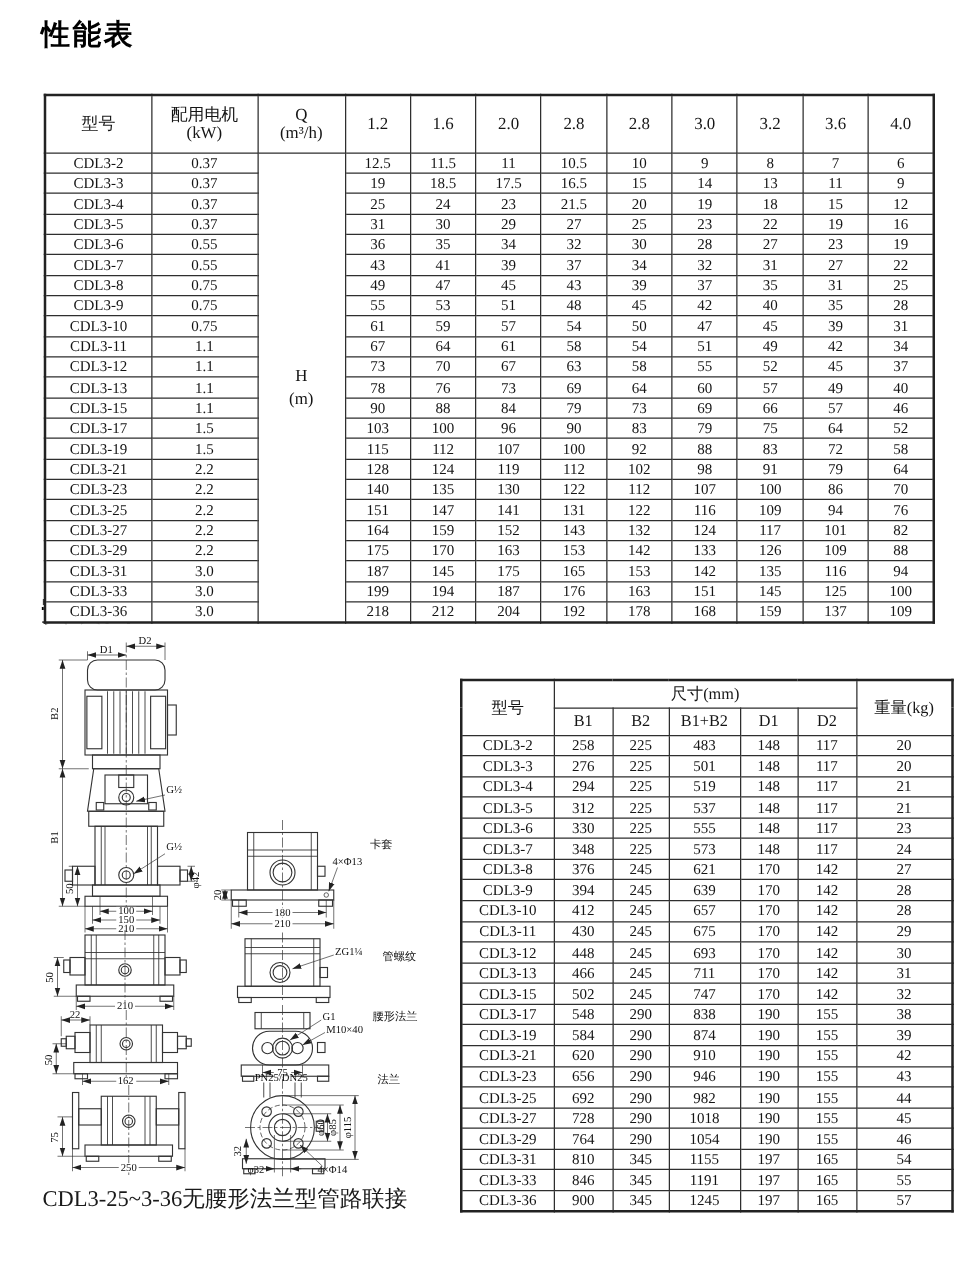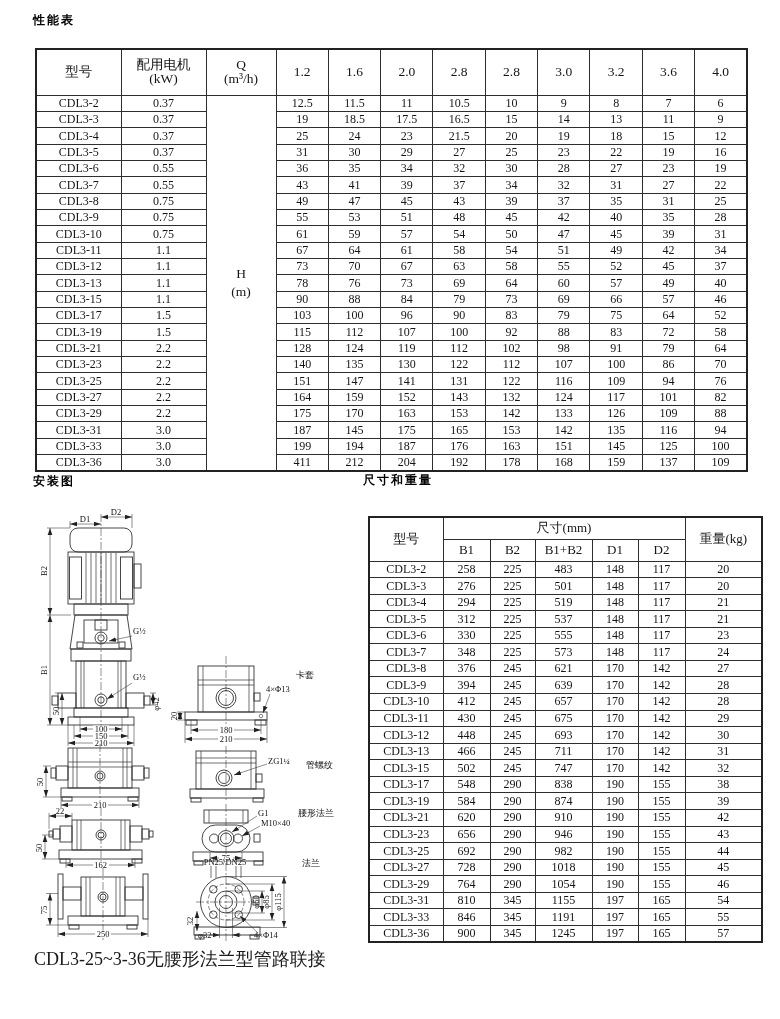--- a/index.html
+++ b/index.html
@@ -3,24 +3,24 @@
 <meta charset="utf-8">
 <style>
   * { margin:0; padding:0; box-sizing:border-box; }
   html,body { background:#fff; }
   body {
     position:relative; width:780px; height:1019px;
     font-family:"Liberation Serif", serif; color:#151515; overflow:hidden;
   }
   .sec-title {
     position:absolute; font-family:"Liberation Sans", sans-serif;
-    font-weight:bold; font-size:12px; color:#000; letter-spacing:2px;
+    font-weight:bold; font-size:23px; color:#000; letter-spacing:2px;
   }
   
-  table { border-collapse:collapse; table-layout:fixed; background:#fff; }
+  table { border-collapse:collapse; table-layout:fixed; background:#fff;margin-top:27px; }
   th, td {
     border:1px solid #2e2e2e; text-align:center; vertical-align:middle;
     padding:0; font-weight:normal; line-height:1.05; overflow:hidden;
     white-space:nowrap;
   }
   .perf-table {
     position:absolute; left:35px; top:48px; width:713px; height:424px;
     border:2px solid #222; font-size:12px;
   }
   .perf-table thead tr { height:46px; font-size:13.5px; }
@@ -369,21 +369,21 @@
         <td>176</td>
         <td>163</td>
         <td>151</td>
         <td>145</td>
         <td>125</td>
         <td>100</td>
       </tr>
       <tr>
         <td>CDL3-36</td>
         <td>3.0</td>
-        <td>411</td>
+        <td>218</td>
         <td>212</td>
         <td>204</td>
         <td>192</td>
         <td>178</td>
         <td>168</td>
         <td>159</td>
         <td>137</td>
         <td>109</td>
       </tr>
     </tbody>

